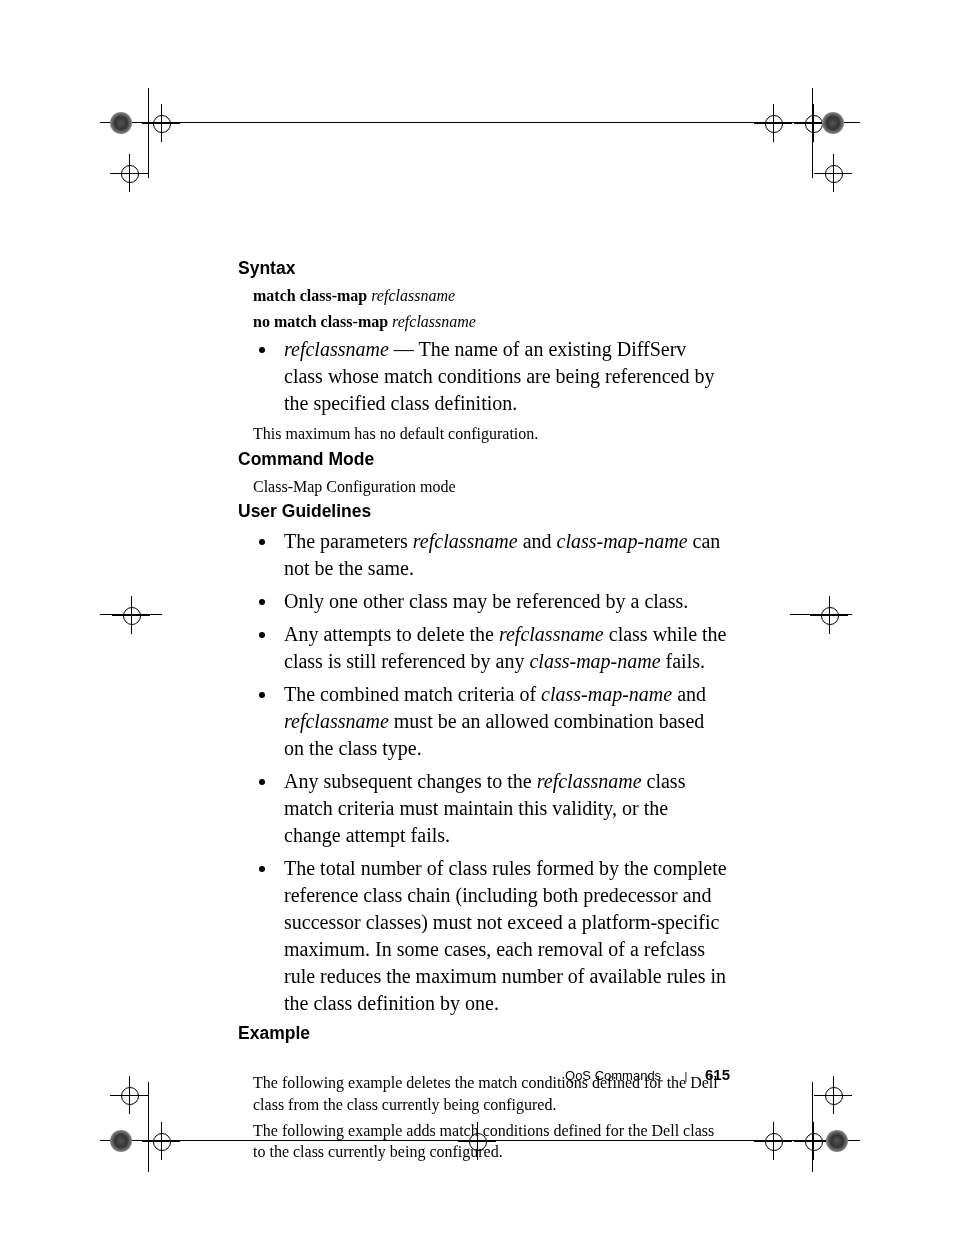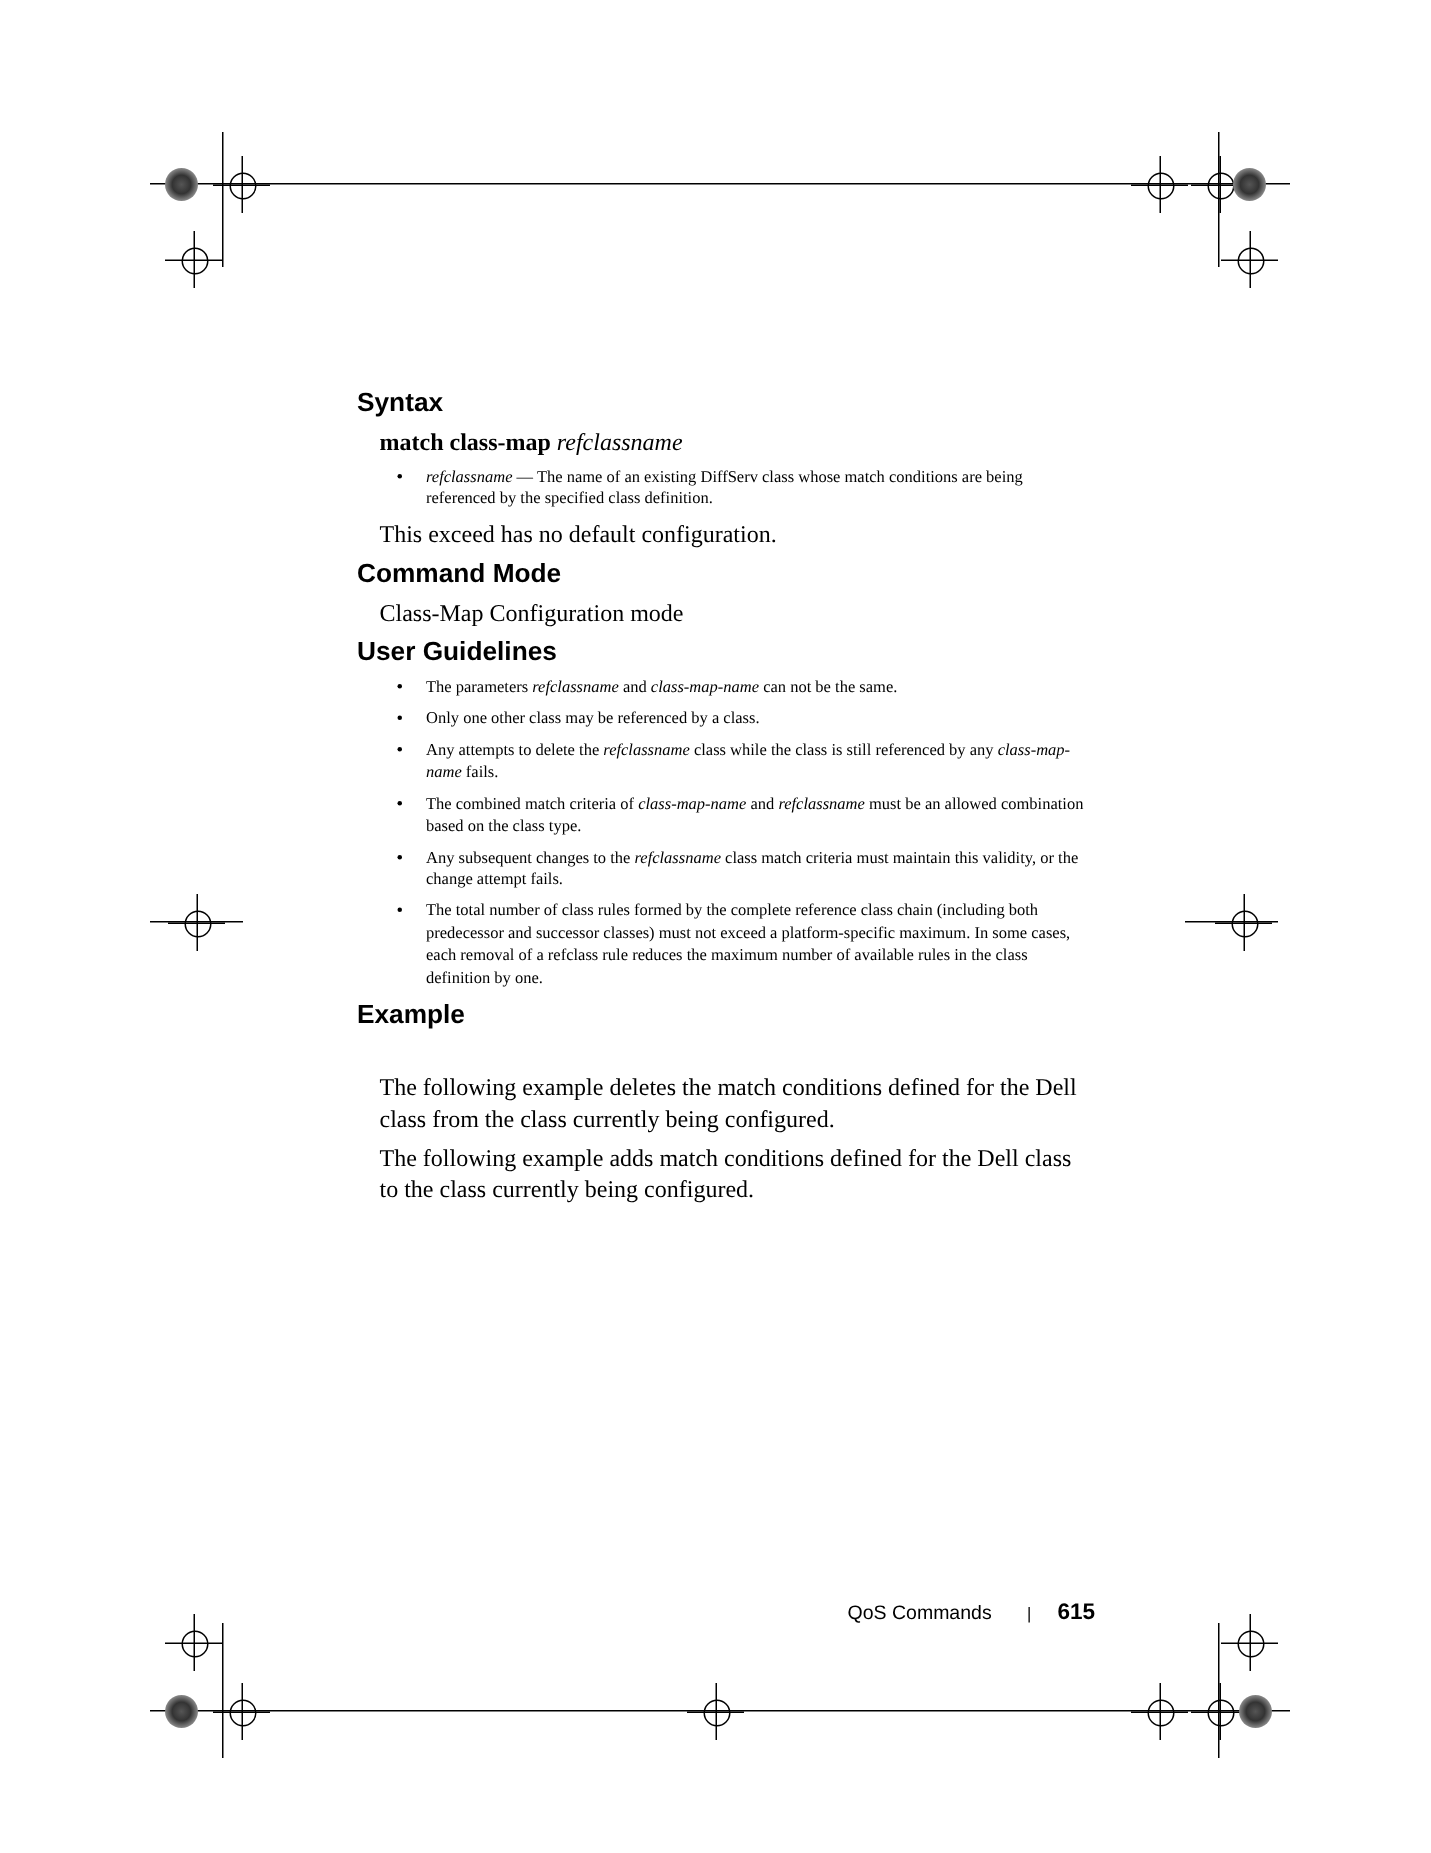--- a/index.html
+++ b/index.html
@@ -42,21 +42,21 @@
   }
   .ital {
     font-style: italic;
   }
   ul.bullets {
     list-style: disc;
     margin: 2px 0 0 0;
     padding-left: 40px;
   }
   ul.bullets li {
-    font-size: 11px;
+    font-size: 20px;
     line-height: 1.35;
     margin-bottom: 6px;
     padding-left: 6px;
   }
   .gap-md { margin-top: 18px; }
   .footer {
     position: absolute;
     top: 1066px;
     left: 0;
     width: 730px;
@@ -187,27 +187,30 @@
       <div class="hbar"></div>
     </div>
   <div class="reg solid" style="left:824px; top:1128px;"></div>
 
   <div class="content">
 
     <h3 class="section">Syntax</h3>
     <p class="body">
       <span class="bold">match class-map </span><span class="ital">refclassname</span>
     </p>
+    <p class="body">
+      <span class="bold">no match class-map </span><span class="ital">refclassname</span>
+    </p>
     <ul class="bullets">
       <li>
         <span class="ital">refclassname </span><span>— The name of an existing DiffServ class whose match conditions are being referenced by the specified class definition.</span>
       </li>
     </ul>
 
-    <p class="body">This exceed has no default configuration.</p>
+    <p class="body">This maximum has no default configuration.</p>
 
     <h3 class="section gap-md">Command Mode</h3>
     <p class="body">Class-Map Configuration mode</p>
 
     <h3 class="section gap-md">User Guidelines</h3>
     <ul class="bullets">
       <li>
         <span>The parameters </span><span class="ital">refclassname</span><span> and </span><span class="ital">class-map-name</span><span> can not be the same.</span>
       </li>
       <li>Only one other class may be referenced by a class.</li>

